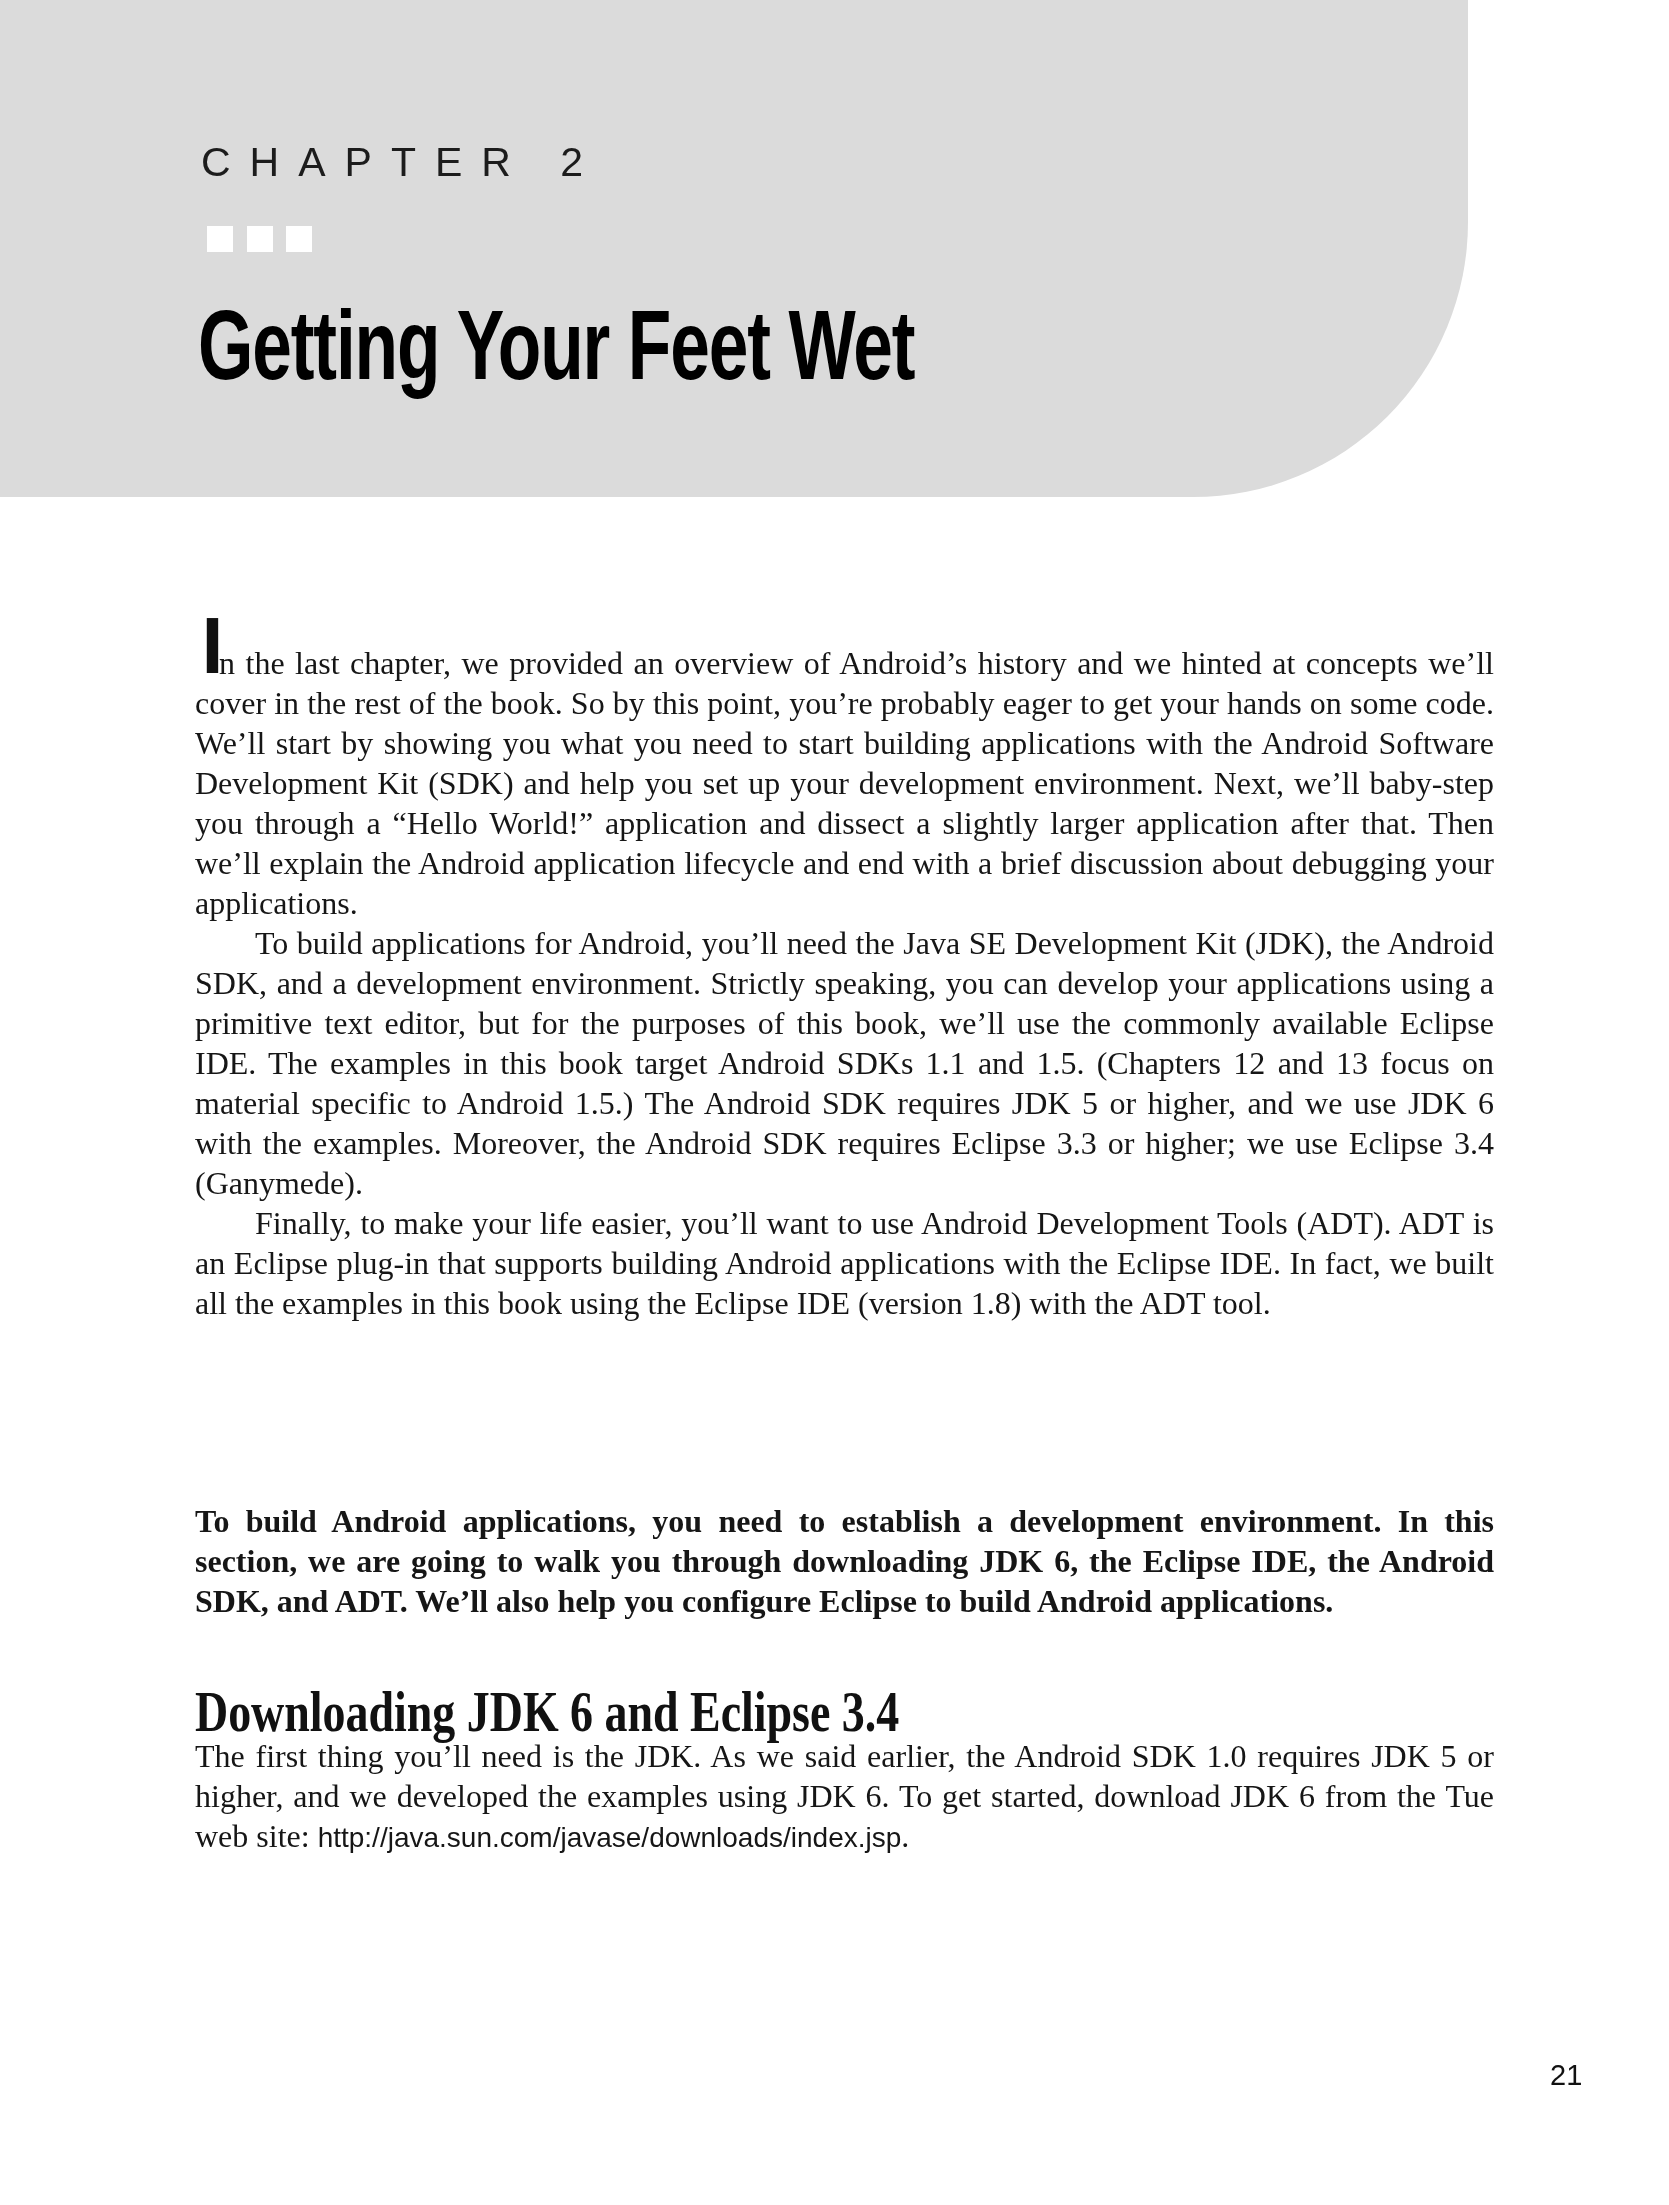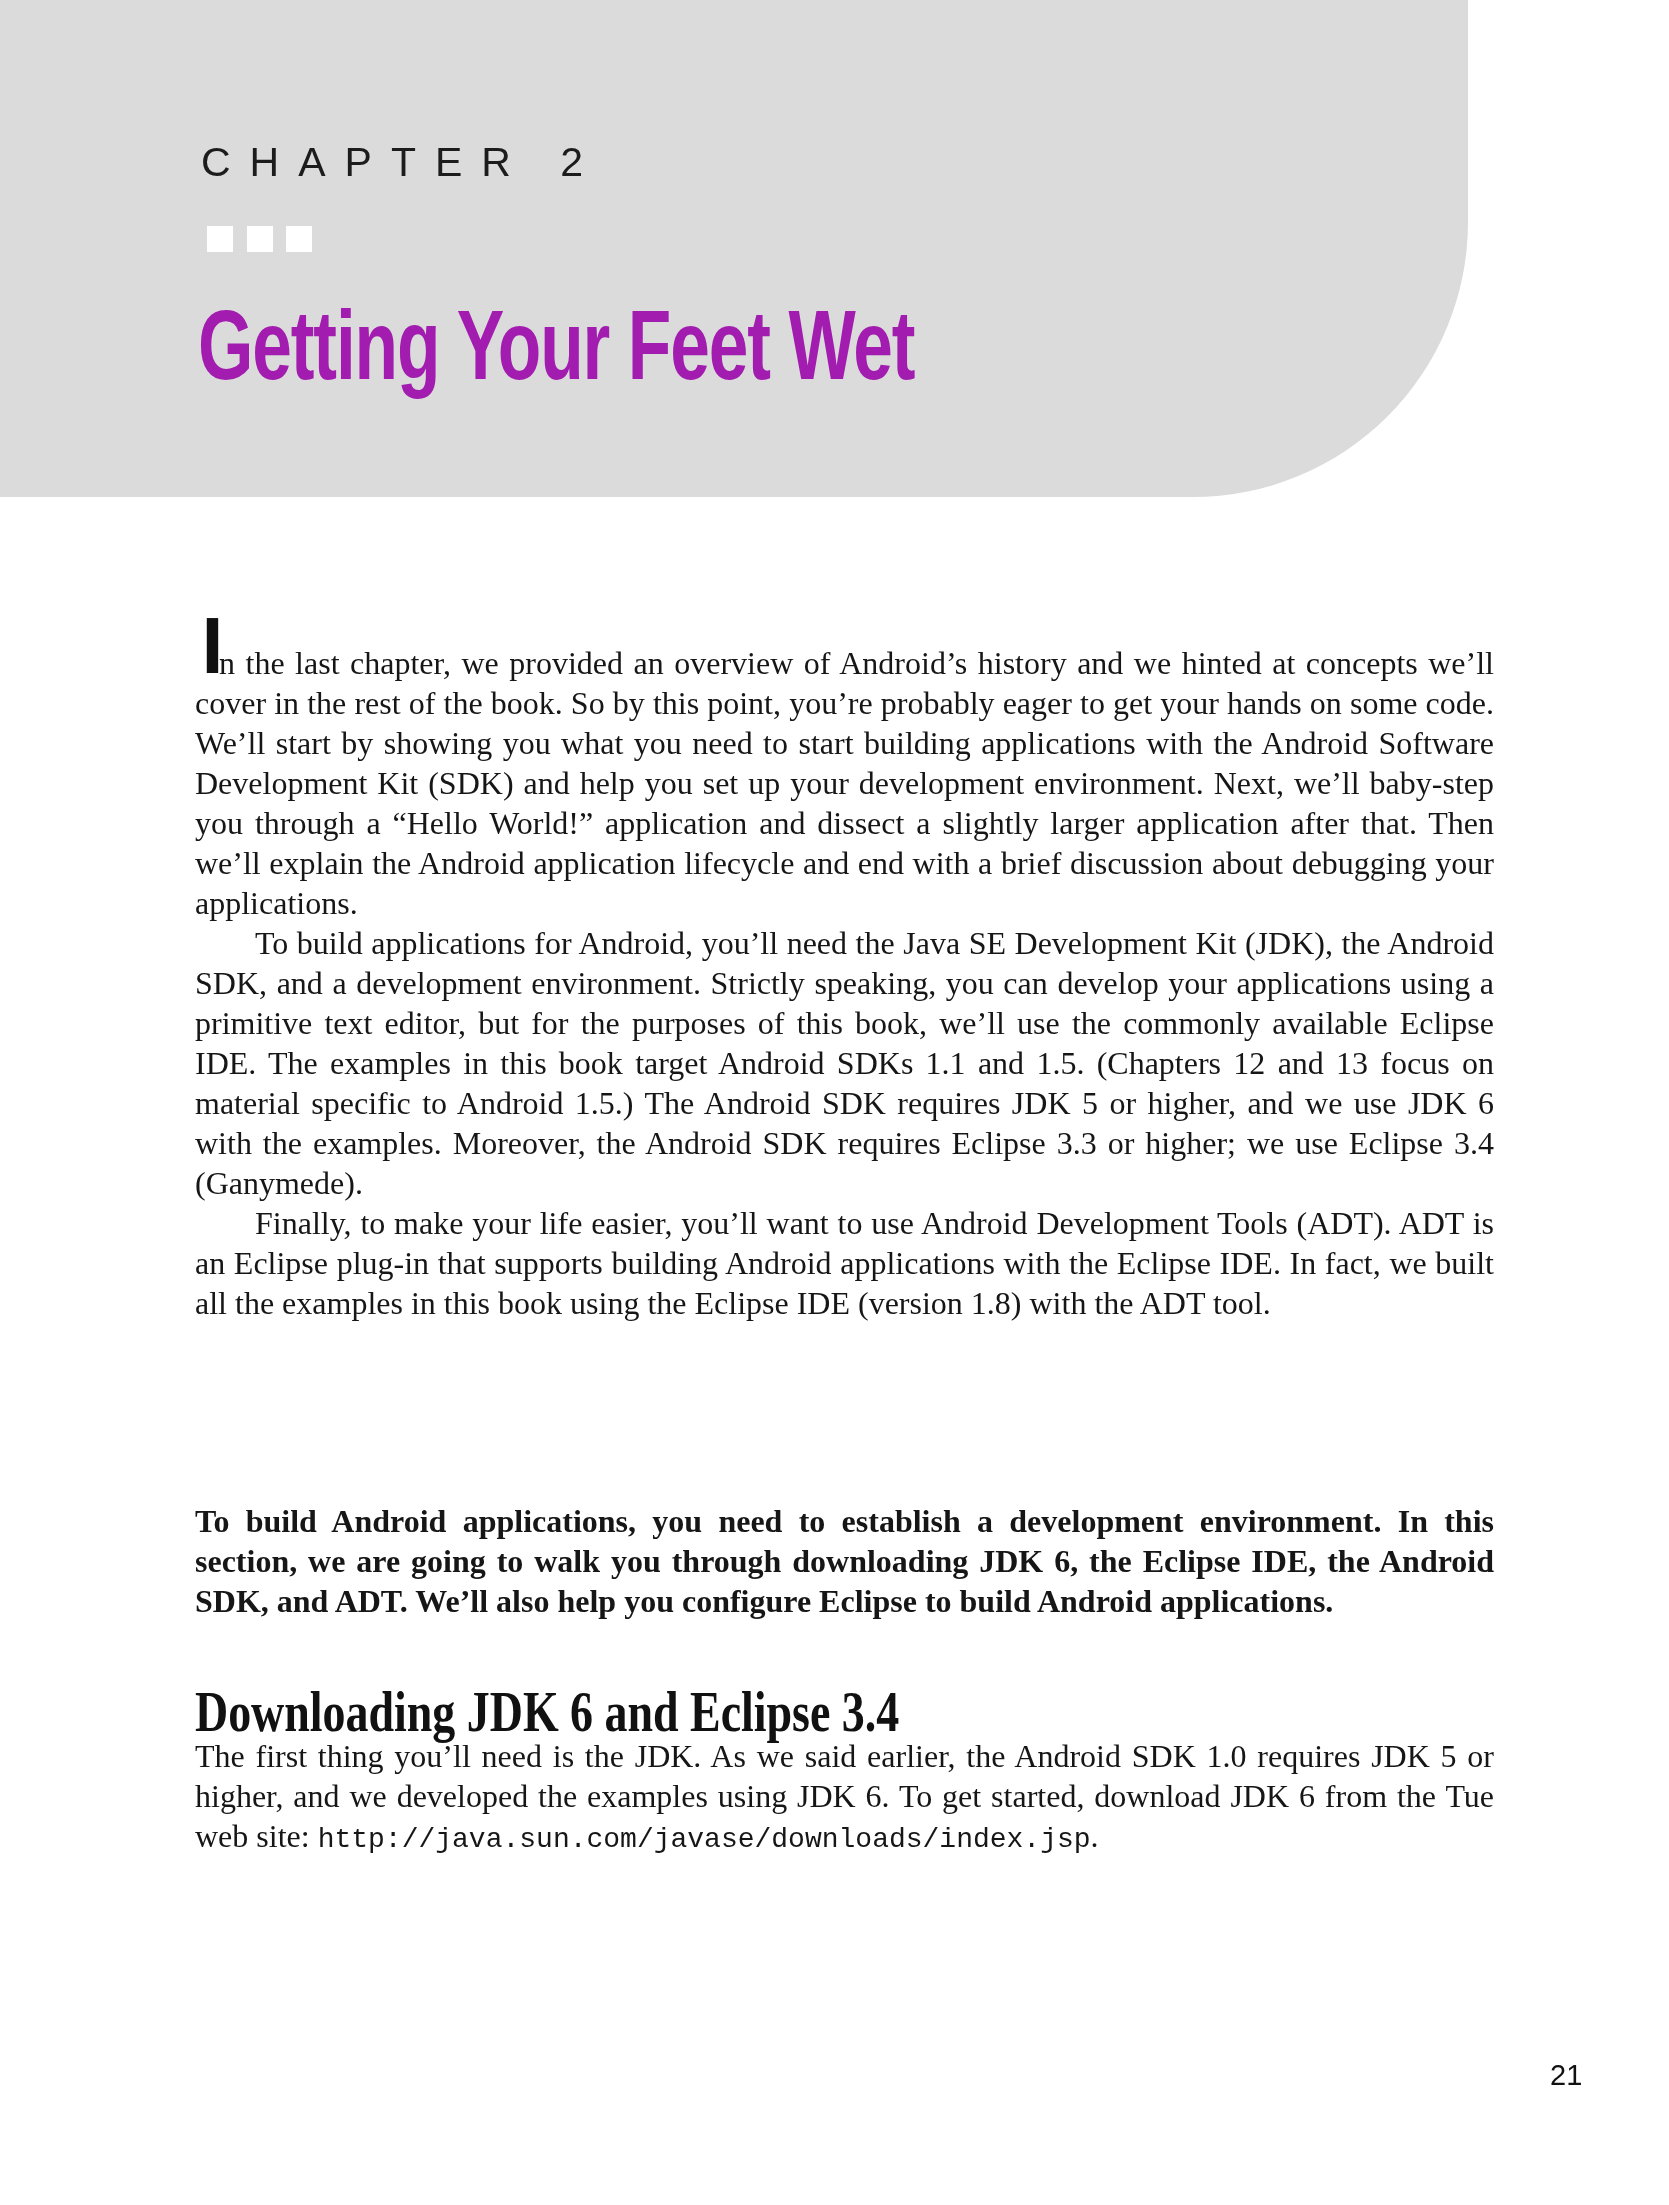--- a/index.html
+++ b/index.html
@@ -42,21 +42,21 @@
     background: #ffffff;
   }
   .chapter-title {
     position: absolute;
     left: 198px; top: 295px;
     font-family: "Liberation Sans", sans-serif;
     font-weight: bold;
     font-size: 99px;
     line-height: 1;
     letter-spacing: -1.6px;
-    color: #a21caf;
+    color: #000000;
     white-space: nowrap;
   }
   .condense72 { display: inline-block; transform: scaleX(0.72); transform-origin: 0 50%; }
   .condense82 { display: inline-block; transform: scaleX(0.82); transform-origin: 0 50%; }
 
   
   .intro {
     position: absolute;
     left: 195px; top: 643px;
     width: 1299px;
@@ -106,21 +106,21 @@
     color: #111111;
     white-space: nowrap;
     margin-top: 13px;
   }
   .download-para {
     position: absolute;
     left: 195px; top: 1736px;
     width: 1299px;
   }
   .url {
-    font-family: Liberation Mono, monospace;
+    font-family: Liberation Sans, sans-serif;
     font-size: 28px;
     margin-top: 12px;
   }
 
   .page-number {
     position: absolute;
     left: 1550px; top: 2061px;
     font-family: "Liberation Sans", sans-serif;
     font-weight: normal;
     font-size: 29px;

